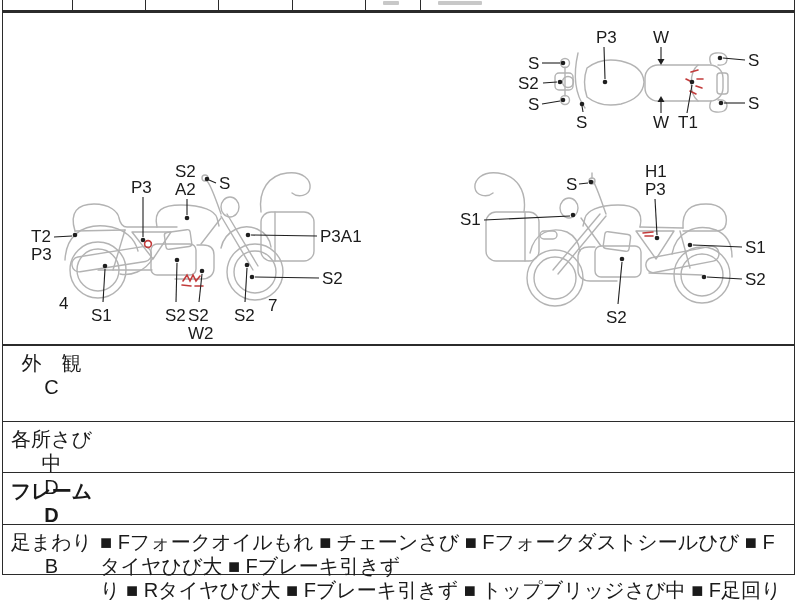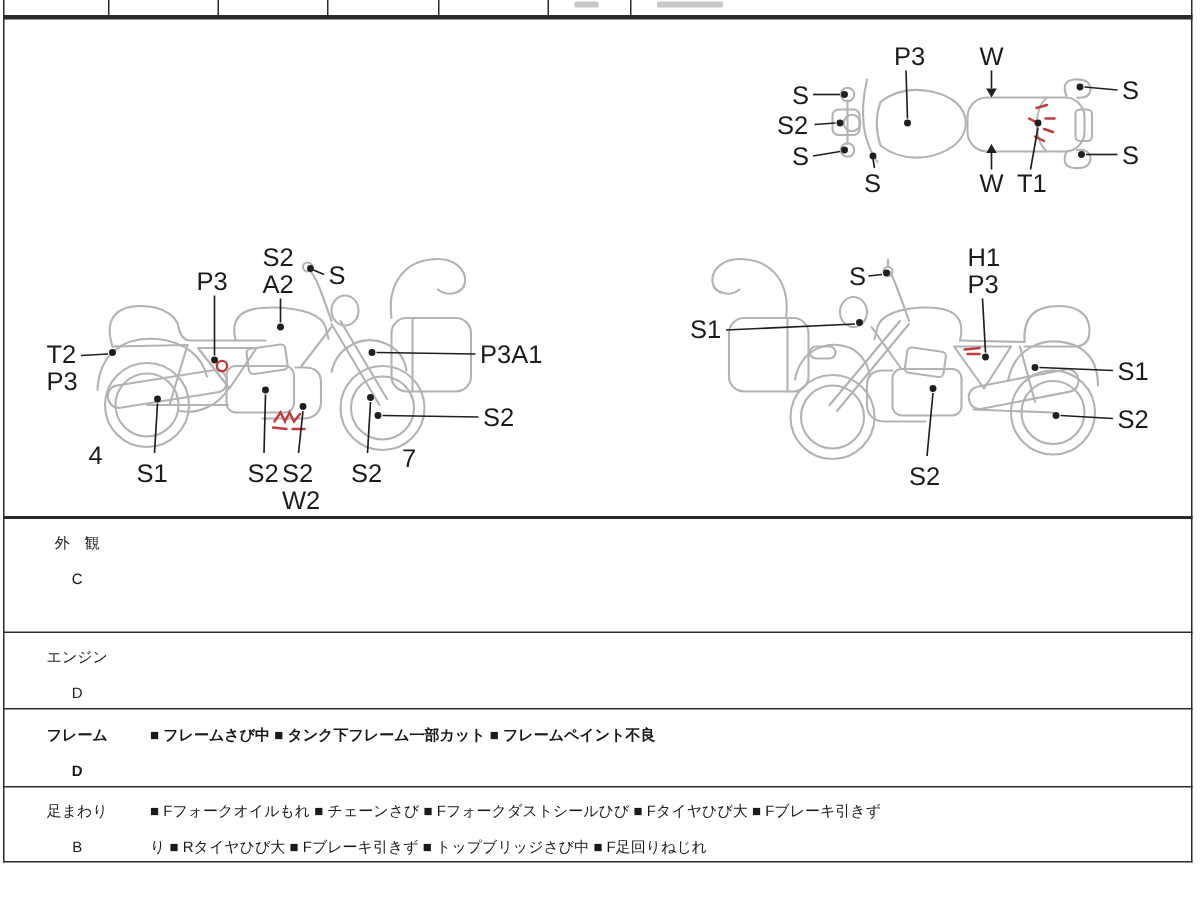--- a/index.html
+++ b/index.html
@@ -10,21 +10,21 @@
   }
   .vline,.hline{position:absolute;background:#2b2b2b;}
   .smudge{position:absolute;background:#9a9a9a;opacity:.55;border-radius:1px;}
   svg{position:absolute;overflow:visible;}
   svg text{font-family:"Liberation Sans","DejaVu Sans",sans-serif;font-size:17px;fill:#1b1b1b;}
   .art{stroke:#b3b3b3;fill:none;stroke-width:1.4;stroke-linecap:round;stroke-linejoin:round;}
   .ptr{stroke:#1f1f1f;fill:none;stroke-width:1.1;}
   .dot{fill:#1f1f1f;stroke:none;}
   .tri{fill:#1f1f1f;stroke:none;}
   .dmg{stroke:#c23b3b;fill:none;stroke-width:1.6;stroke-linecap:round;}
-  .t-row{position:absolute;left:3px;right:6px;display:flex;font-size:10px;line-height:24px;}
+  .t-row{position:absolute;left:3px;right:6px;display:flex;font-size:20px;line-height:24px;}
   .t-label{width:97px;text-align:center;padding-top:5px;flex:none;}
   .t-content{flex:1;white-space:pre-line;padding-top:5px;padding-right:2px;}
 </style>
 </head>
 <body>
 
 <div class="vline" style="left:2px;top:0;width:1px;height:575px;"></div>
 <div class="vline" style="left:794px;top:0;width:1px;height:575px;"></div>
 
 <div class="vline" style="left:72px;top:0;width:1px;height:10px;"></div>
@@ -260,31 +260,30 @@
 
 <div class="t-row" style="top:346px;height:75px;">
   <div class="t-label">
     <div>外　観</div>
     <div>C</div>
   </div>
 </div>
 
 <div class="t-row" style="top:422px;height:50px;">
   <div class="t-label">
-    <div>エンジン</div>
+    <div>各所さび中</div>
     <div>D</div>
   </div>
 </div>
 
 <div class="t-row" style="top:474px;height:50px;font-weight:bold;">
   <div class="t-label">
     <div>フレーム</div>
     <div>D</div>
   </div>
-  <div class="t-content">■ フレームさび中 ■ タンク下フレーム一部カット ■ フレームペイント不良</div>
 </div>
 
 <div class="t-row" style="top:525px;height:49px;justify-content:flex-end;">
   <div class="t-label">
     <div>足まわり</div>
     <div>B</div>
   </div>
   <div class="t-content">■ Fフォークオイルもれ ■ チェーンさび ■ Fフォークダストシールひび ■ Fタイヤひび大 ■ Fブレーキ引きず
 り ■ Rタイヤひび大 ■ Fブレーキ引きず ■ トップブリッジさび中 ■ F足回りねじれ</div>
 </div>

